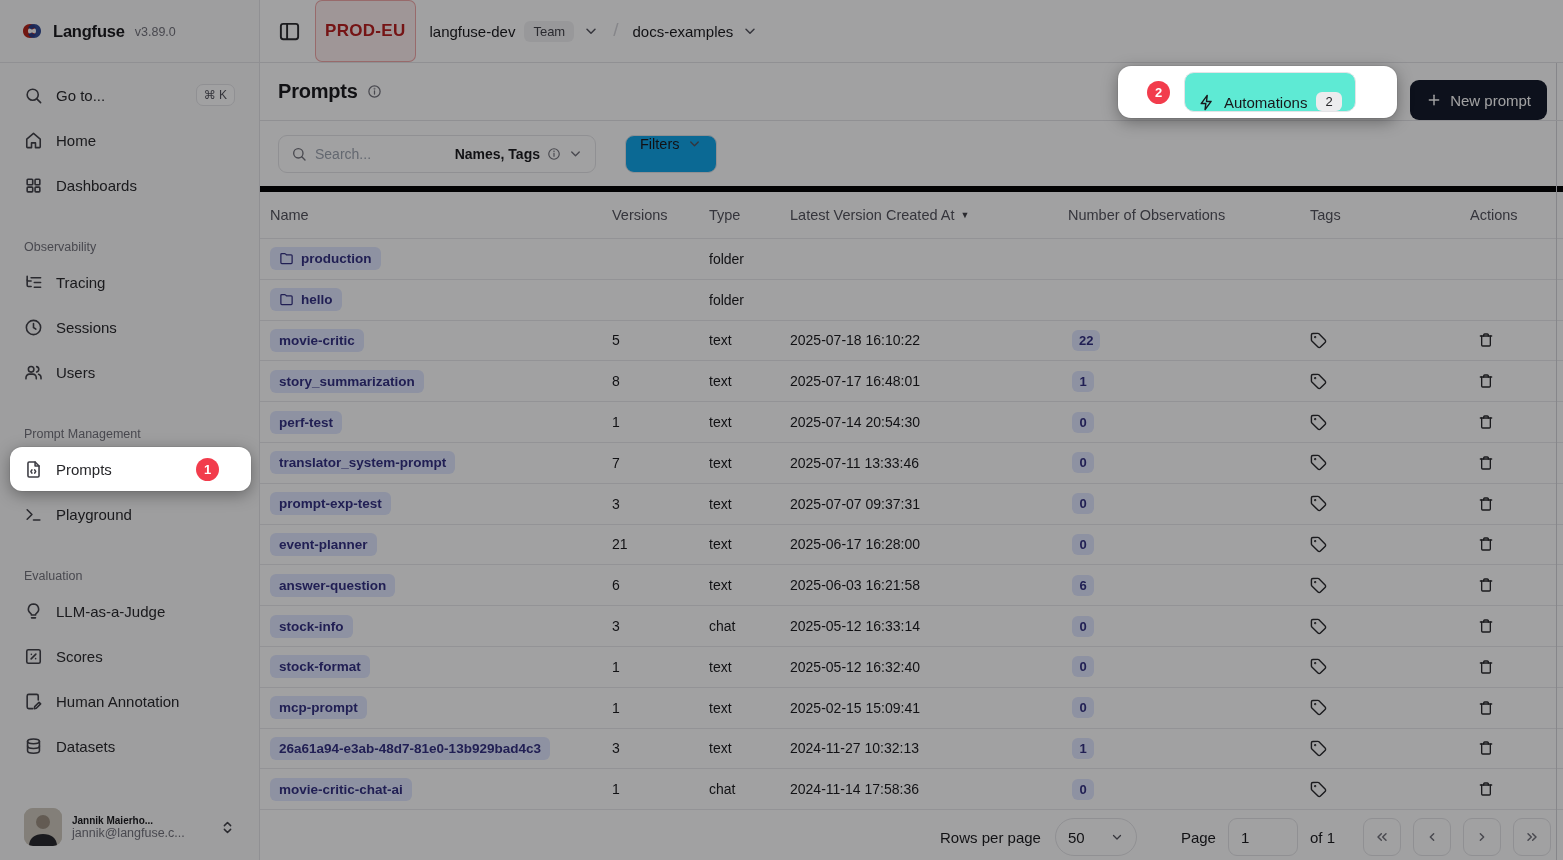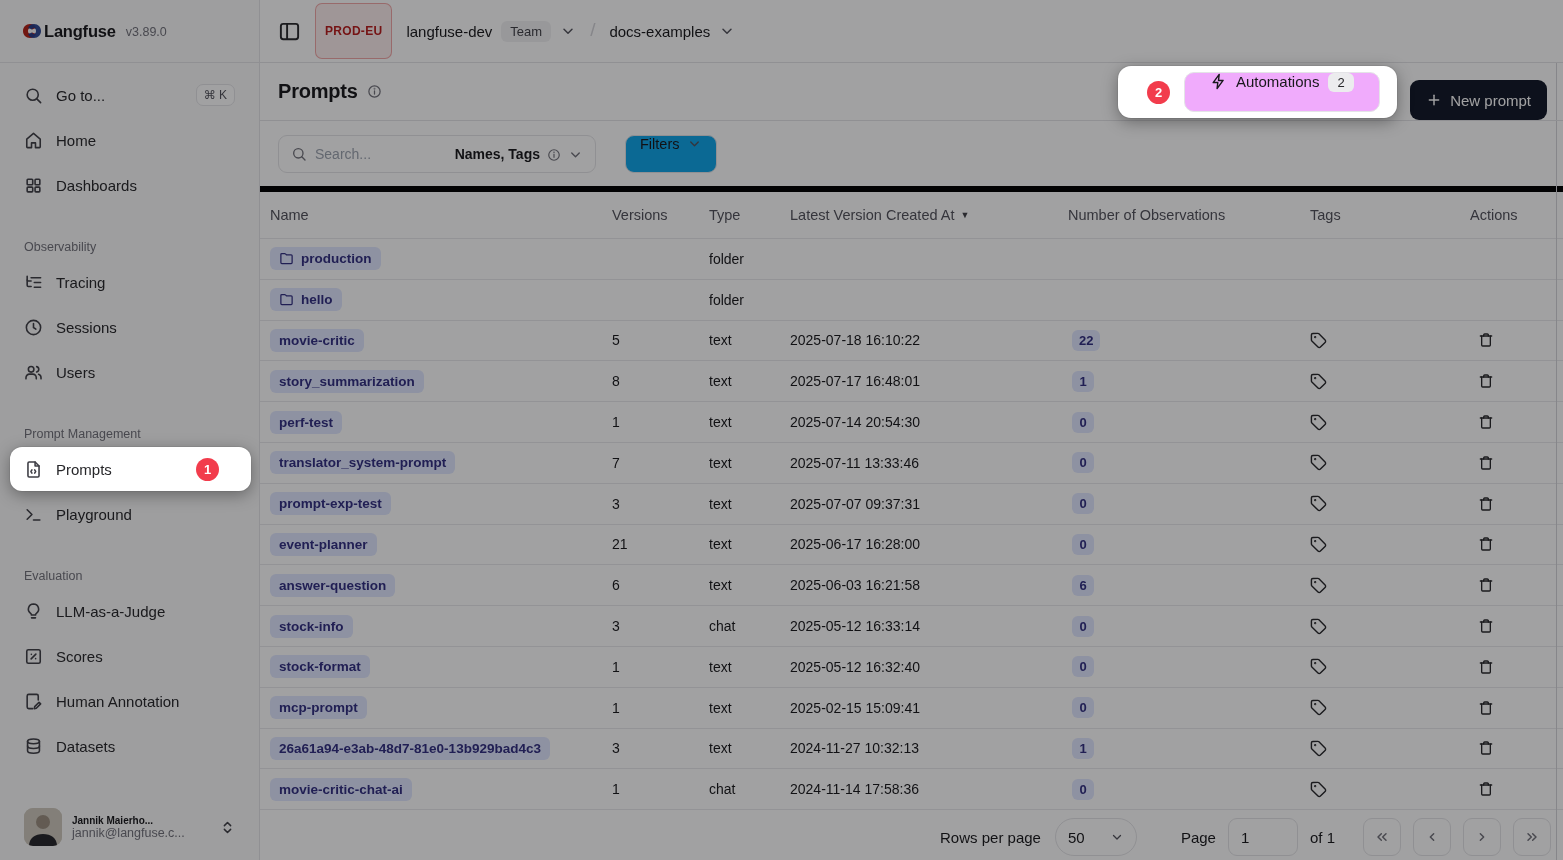--- a/index.html
+++ b/index.html
@@ -13,21 +13,21 @@
 
   
   .dim-overlay{ position:absolute; inset:0; background:rgba(8,8,10,0.38); z-index:40; pointer-events:none; }
 
   
   .app{ display:flex; width:100%; height:100%; }
 
   
   .sidebar{ width:260px; height:100%; background:#fafafa; border-right:1px solid #e4e4e7; display:flex; flex-direction:column; }
   .sidebar-header{ height:63px; border-bottom:1px solid #e4e4e7; display:flex; align-items:center; padding:0 20px; flex:none; }
-  .brand-name{ font-size:16.5px; font-weight:700; letter-spacing:-0.2px; }
+  .brand-name{ font-size:16.5px; font-weight:700; letter-spacing:-0.2px; margin-left:9px; }
   .brand-version{ font-size:12.5px; color:#71717a; margin-left:10px; margin-top:2px; }
   .nav{ padding:12px 10px 0 10px; display:flex; flex-direction:column; flex:1 1 auto; overflow:hidden; }
   .nav-item{ height:40px; margin-bottom:5px; display:flex; align-items:center; gap:13px; padding:0 14px; border-radius:10px; font-size:15px; color:#27272a; cursor:pointer; }
   .nav-item svg{ color:#3f3f46; }
   .kbd{ margin-left:auto; font-size:12px; color:#52525b; border:1px solid #e4e4e7; border-radius:7px; padding:3px 7px; background:#fff; }
   .section-label{ margin:30px 0 8px 0; padding:0 14px; font-size:12.5px; font-weight:500; color:#71717a; }
   .nav-item.spotlight{
     position:relative; z-index:50; background:#ffffff; height:44px; border-radius:12px;
     margin:-2px -2px 3px 0px; box-shadow:0 0 0 1px rgba(0,0,0,0.05), 0 4px 16px rgba(0,0,0,0.35);
     font-weight:500;
@@ -43,48 +43,48 @@
   .user-name{ font-size:10px; font-weight:700; white-space:nowrap; }
   .user-email{ font-size:12.5px; color:#71717a; white-space:nowrap; }
   .user-card .updown{ margin-left:auto; color:#3f3f46; }
 
   
   .main{ flex:1 1 auto; display:flex; flex-direction:column; position:relative; min-width:0; }
   .scroll-line{ position:absolute; top:63px; bottom:0; right:6px; width:1px; background:#d4d4d8; }
 
   .topbar{ height:63px; flex:none; border-bottom:1px solid #e4e4e7; display:flex; align-items:center; padding:0 18px; gap:14px; }
   .icon-btn{ background:none; border:none; cursor:pointer; color:#27272a; display:flex; align-items:center; }
-  .env-badge{ font-size:12px; font-weight:600; letter-spacing:0.3px; color:#b91c1c; background:rgba(220,38,38,0.08);
+  .env-badge{ font-size:17px; font-weight:600; letter-spacing:0.3px; color:#b91c1c; background:rgba(220,38,38,0.08);
     border:1px solid rgba(220,38,38,0.35); border-radius:7px; padding:20px 9px; }
   .org-switch,.proj-switch{ display:flex; align-items:center; gap:9px; cursor:pointer; }
   .org-name,.proj-name{ font-size:15px; font-weight:500; color:#18181b; }
   .role-chip{ font-size:13px; color:#3f3f46; background:#f1f1f3; border-radius:6px; padding:3px 9px; }
   .crumb-sep{ color:#d4d4d8; font-size:19px; font-weight:300; transform:translateY(-1px); }
   .chev{ color:#52525b; }
 
   .page-header{ height:58px; flex:none; border-bottom:1px solid #e4e4e7; display:flex; align-items:center; padding:0 18px; position:relative; }
   .page-title{ font-size:20px; font-weight:700; letter-spacing:-0.2px; }
   .page-header .info{ color:#71717a; margin-left:9px; }
 
   .automation-spotlight{ position:absolute; top:3px; right:166px; width:279px; height:52px; background:#ffffff; border-radius:13px;
     z-index:50; display:flex; align-items:center; padding-left:29px; gap:14px;
     box-shadow:0 0 0 1px rgba(0,0,0,0.05), 0 4px 16px rgba(0,0,0,0.35); }
-  .automations-btn{ height:40px; display:flex; align-items:flex-start; gap:9px; padding:0 25px; background:#f0abfc;
+  .automations-btn{ height:40px; display:flex; align-items:flex-end; gap:9px; padding:0 13px; background:#5eead4;
     border:1px solid #e4e4e7; border-radius:10px; font-size:15px; font-weight:500; color:#18181b; cursor:pointer;
     font-family:inherit; }
   .count-chip{ font-size:13px; color:#27272a; background:#ececee; border-radius:6px; padding:2px 9px; }
   .new-prompt-btn{ position:absolute; top:17px; right:16px; height:40px; display:flex; align-items:center; gap:8px;
     background:#111827; color:#fff; border:none; border-radius:9px; padding:0 16px; font-size:15px; font-weight:500;
     cursor:pointer; font-family:inherit; }
 
   .toolbar{ height:65px; flex:none; display:flex; align-items:center; padding:0 18px; gap:29px; }
   .search-box{ width:318px; height:38px; border:1px solid #e4e4e7; border-radius:9px; background:#fff;
     display:flex; align-items:center; padding:0 12px; gap:8px; }
   .search-box .ph{ font-size:14px; color:#9ca3af; }
-  .search-scope{ margin-left:auto; display:flex; align-items:flex-end; gap:7px; cursor:pointer; }
+  .search-scope{ margin-left:auto; display:flex; align-items:center; gap:7px; cursor:pointer; }
   .search-scope .scope-label{ font-size:14px; font-weight:600; color:#18181b; }
   .search-scope svg{ color:#71717a; }
   .filters-btn{ height:38px; display:flex; align-items:flex-start; gap:8px; border:1px solid #e4e4e7; background:#0ea5e9;
     border-radius:9px; padding:0 14px; font-size:14.5px; font-weight:500; color:#18181b; cursor:pointer; font-family:inherit; }
 
   
   .table{ flex:1 1 auto; display:flex; flex-direction:column; border-top:6px solid #000000; }
   .tr{ display:grid; grid-template-columns:342px 97px 81px 278px 242px 160px 93px; align-items:center;
     padding-left:10px; border-bottom:1px solid #e9e9ec; }
   .thead{ height:47px; flex:none; color:#52525b; font-size:14.5px; font-weight:500; }

